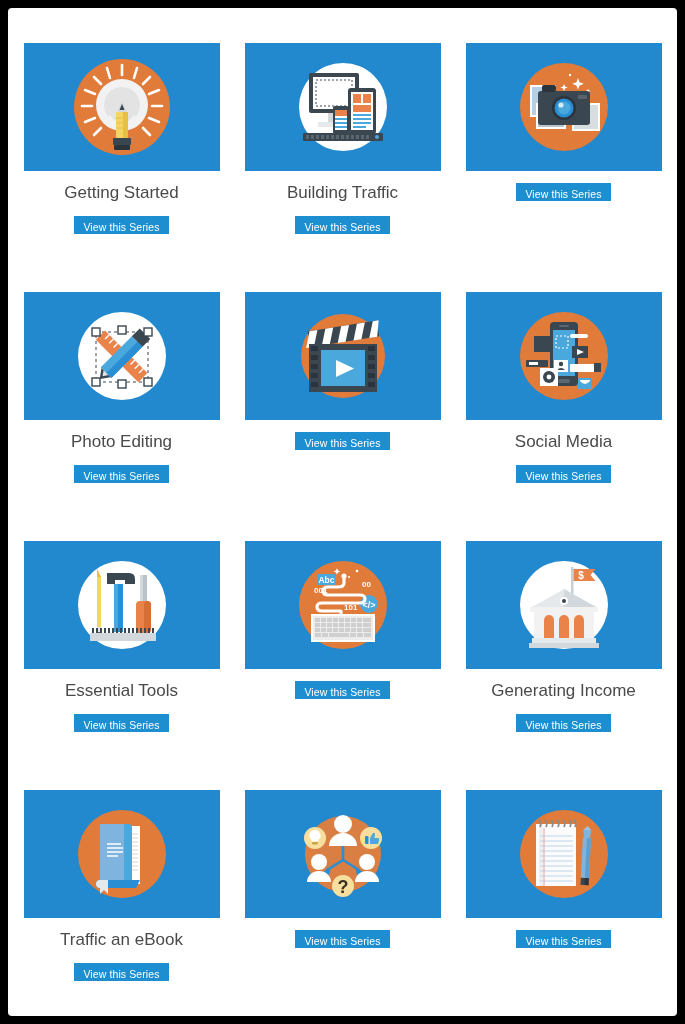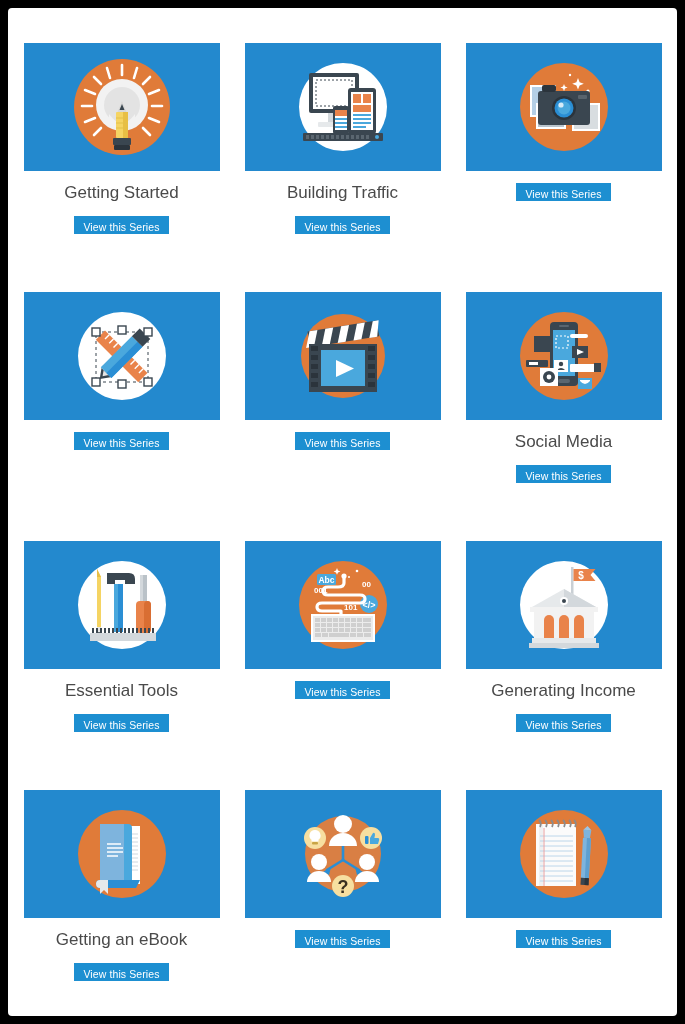--- a/index.html
+++ b/index.html
@@ -233,20 +233,21 @@
           <g fill="#fff" stroke="#3a4650" stroke-width="1.4">
             <rect x="26" y="28" width="8" height="8"></rect>
             <rect x="78" y="28" width="8" height="8"></rect>
             <rect x="26" y="78" width="8" height="8"></rect>
             <rect x="78" y="78" width="8" height="8"></rect>
             <rect x="52" y="26" width="8" height="8"></rect>
             <rect x="52" y="80" width="8" height="8"></rect>
           </g>
         </svg>
       </div>
+      <div class="card-title">Photo Editing</div>
       <div class="btn-wrap">
         <button class="btn">View this Series</button>
       </div>
     </div>
 
     <div class="card">
       <div class="card-thumb">
         <svg width="112" height="112" viewBox="0 0 112 112">
           <circle cx="56" cy="56" r="42" fill="#e07b39"></circle>
           <g transform="rotate(-9 56 38)">
@@ -467,21 +468,21 @@
           <g stroke="#fff" stroke-width="1.6">
             <line x1="41" y1="46" x2="55" y2="46"></line>
             <line x1="41" y1="50" x2="57" y2="50"></line>
             <line x1="41" y1="54" x2="57" y2="54"></line>
             <line x1="41" y1="58" x2="52" y2="58"></line>
           </g>
           <path d="M34 82 h40 l-4 8 h-36 q-4 0 -4 -4 t4 -4z" fill="#2a8ed4"></path>
           <path d="M34 82 q-4 0 -4 4 t4 4 v6 l4 -4 4 4 v-14z" fill="#e6e9eb"></path>
         </svg>
       </div>
-      <div class="card-title">Getting an eBook</div>
+      <div class="card-title">Traffic an eBook</div>
       <div class="btn-wrap">
         <button class="btn">View this Series</button>
       </div>
     </div>
 
     <div class="card">
       <div class="card-thumb">
         <svg width="112" height="112" viewBox="0 0 112 112">
           <circle cx="56" cy="56" r="38" fill="#d97f44"></circle>
           <g stroke="#2a8ed4" stroke-width="2.6" fill="none" stroke-linecap="round">

